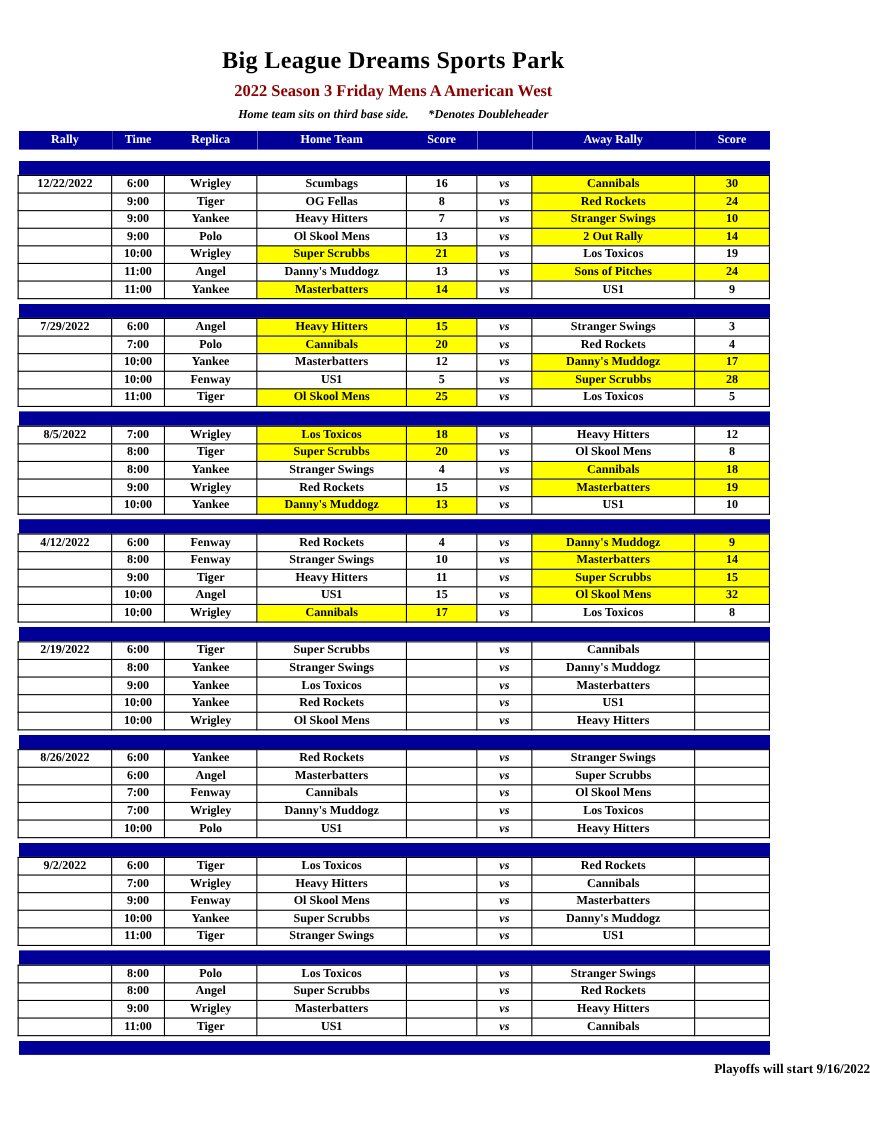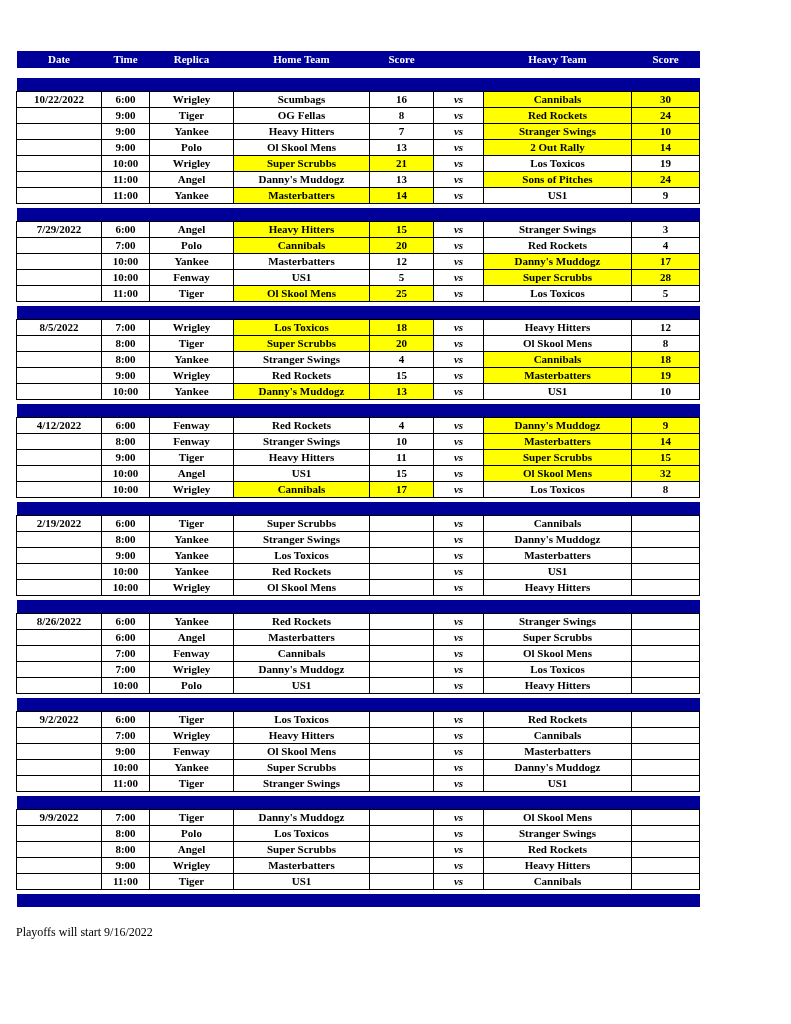--- a/index.html
+++ b/index.html
@@ -33,60 +33,67 @@
   thead th {
     background:#000099; color:#ffffff; height:17px; font-size:12px;
     border:none;
   }
   tbody td { border:1px solid #000; height:16px; background:#fff; }
   tr.gap td { border:none; background:#fff; padding:0; height:auto; }
   tr.bar td { border:none; background:#000099; height:13px; padding:0; }
   td.win { background:#FFFF00; }
   td.vs { font-style:italic; font-size:10px;font-family:Liberation Serif, serif; }
   .footer {
-    font-size:12px; font-weight:normal; margin-top:18px; text-align:left;
+    font-size:12px; font-weight:bold; margin-top:5px; text-align:right;
   }
 </style>
 </head>
 <body>
 
 <div class="page">
+  <div class="titles">
+    <div class="title">Big League Dreams Sports Park</div>
+    <div class="subtitle">2022 Season 3 Friday Mens A American West</div>
+    <div class="note">
+      <span class="n1">Home team sits on third base side.</span><span class="n2">*Denotes Doubleheader</span>
+    </div>
+  </div>
 
   <table class="sched">
     <colgroup>
       <col style="width:85px">
         <col style="width:48px">
         <col style="width:84px">
         <col style="width:136px">
       <col style="width:64px">
         <col style="width:50px">
         <col style="width:148px">
         <col style="width:68px">
     </colgroup>
     <thead>
       <tr>
-          <th>Date</th>
+          <th>Rally</th>
           <th>Time</th>
           <th>Replica</th>
           <th>Home Team</th>
           <th>Score</th>
           <th></th>
-          <th>Heavy Team</th>
+          <th>Away Rally</th>
           <th>Score</th>
         </tr>
     </thead>
     <tbody>
         <tr class="gap" style="height: 10px;">
           <td colspan="8"></td>
         </tr>
         <tr class="bar">
           <td colspan="8"></td>
         </tr>
         <tr>
-          <td>10/22/2022</td>
+          <td>12/22/2022</td>
           <td>6:00</td>
           <td>Wrigley</td>
           <td>Scumbags</td>
           <td>16</td>
           <td class="vs">vs</td>
           <td class="win">Cannibals</td>
           <td class="win">30</td>
         </tr>
         <tr>
           <td></td>
@@ -482,30 +489,20 @@
           <td></td>
           <td class="vs">vs</td>
           <td>US1</td>
           <td></td>
         </tr>
         <tr class="gap" style="height: 5px;">
           <td colspan="8"></td>
         </tr>
         <tr class="bar">
           <td colspan="8"></td>
-        </tr>
-        <tr>
-          <td>9/9/2022</td>
-          <td>7:00</td>
-          <td>Tiger</td>
-          <td>Danny's Muddogz</td>
-          <td></td>
-          <td class="vs">vs</td>
-          <td>Ol Skool Mens</td>
-          <td></td>
         </tr>
         <tr>
           <td></td>
           <td>8:00</td>
           <td>Polo</td>
           <td>Los Toxicos</td>
           <td></td>
           <td class="vs">vs</td>
           <td>Stranger Swings</td>
           <td></td>

